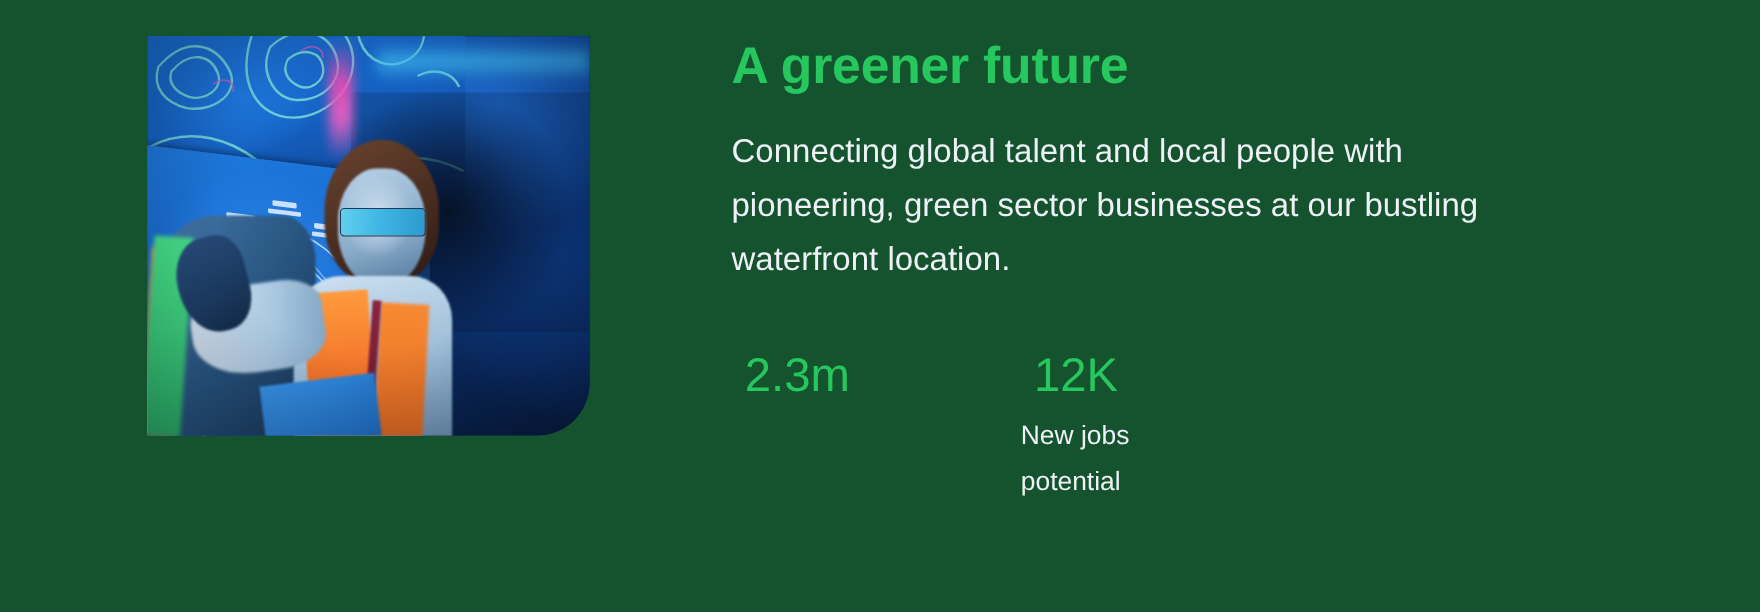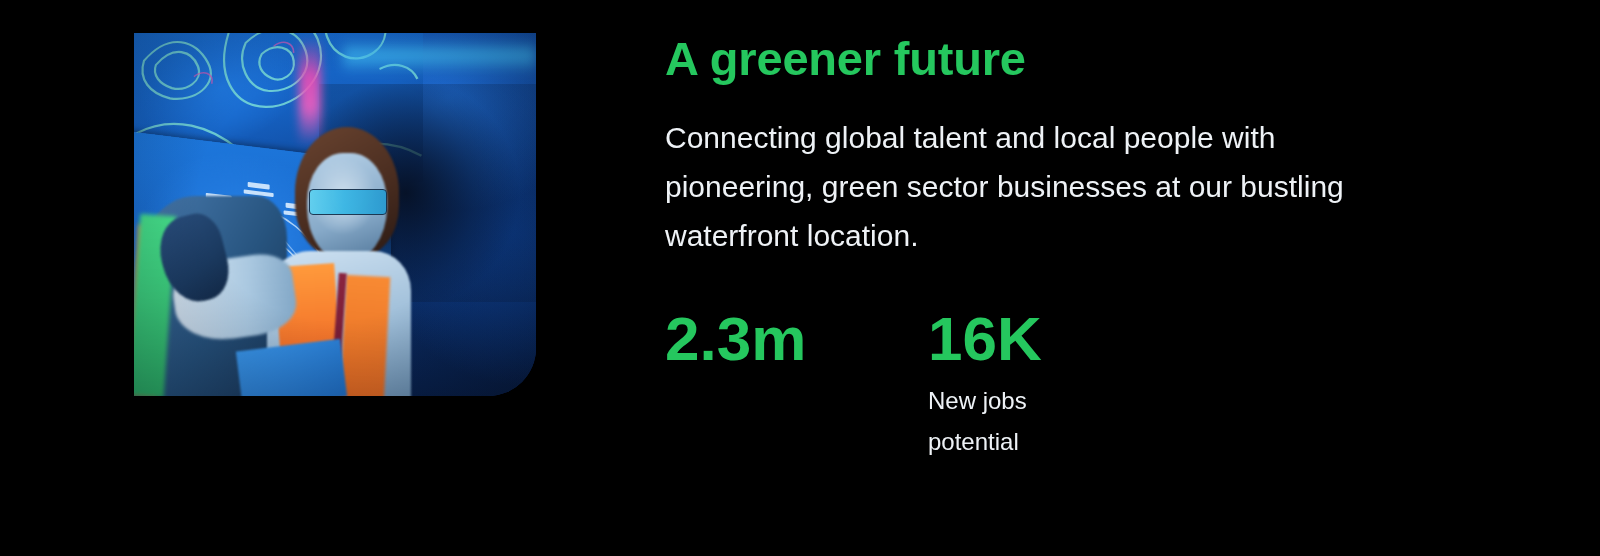--- a/index.html
+++ b/index.html
@@ -10,21 +10,21 @@
     width: 1600px;
     height: 556px;
     background: #243748;
     font-family: "Liberation Sans", sans-serif;
     overflow: hidden;
   }
   .banner {
     position: relative;
     width: 1600px;
     height: 556px;
-    background: #000000;
+    background: #14532d;
   }
 
   
   .photo {
     position: absolute;
     left: 134px;
     top: 33px;
     width: 402px;
     height: 363px;
     border-radius: 0 0 48px 0;
@@ -288,23 +288,23 @@
     top: 306px;
     left: 0;
     width: 800px;
     display: flex;
   }
   .stat {
     width: 263px;
     flex: 0 0 263px;
   }
   .stat-value {
-    margin: 0;
-    font-size: 62px;
-    font-weight: 700;
+    margin: 12px;
+    font-size: 43px;
+    font-weight: 400;
     line-height: 1.08;
     color: #25c75e;
     letter-spacing: 0px;
   }
   .stat-label {
     margin: 7px 0 0 0;
     font-size: 24px;
     font-weight: 400;
     line-height: 41px;
     color: #eef2f6;
@@ -407,21 +407,21 @@
 
   <div class="content">
     <h2 class="heading">A greener future</h2>
     <p class="body-copy">Connecting global talent and local people with pioneering, green sector businesses at our bustling waterfront location.</p>
 
     <div class="stats">
       <div class="stat">
         <p class="stat-value">2.3m</p>
       </div>
       <div class="stat">
-        <p class="stat-value">16K</p>
+        <p class="stat-value">12K</p>
         <p class="stat-label">New jobs potential</p>
       </div>
       <div class="stat">
       </div>
     </div>
   </div>
 
 </div>
 
 </body></html>

